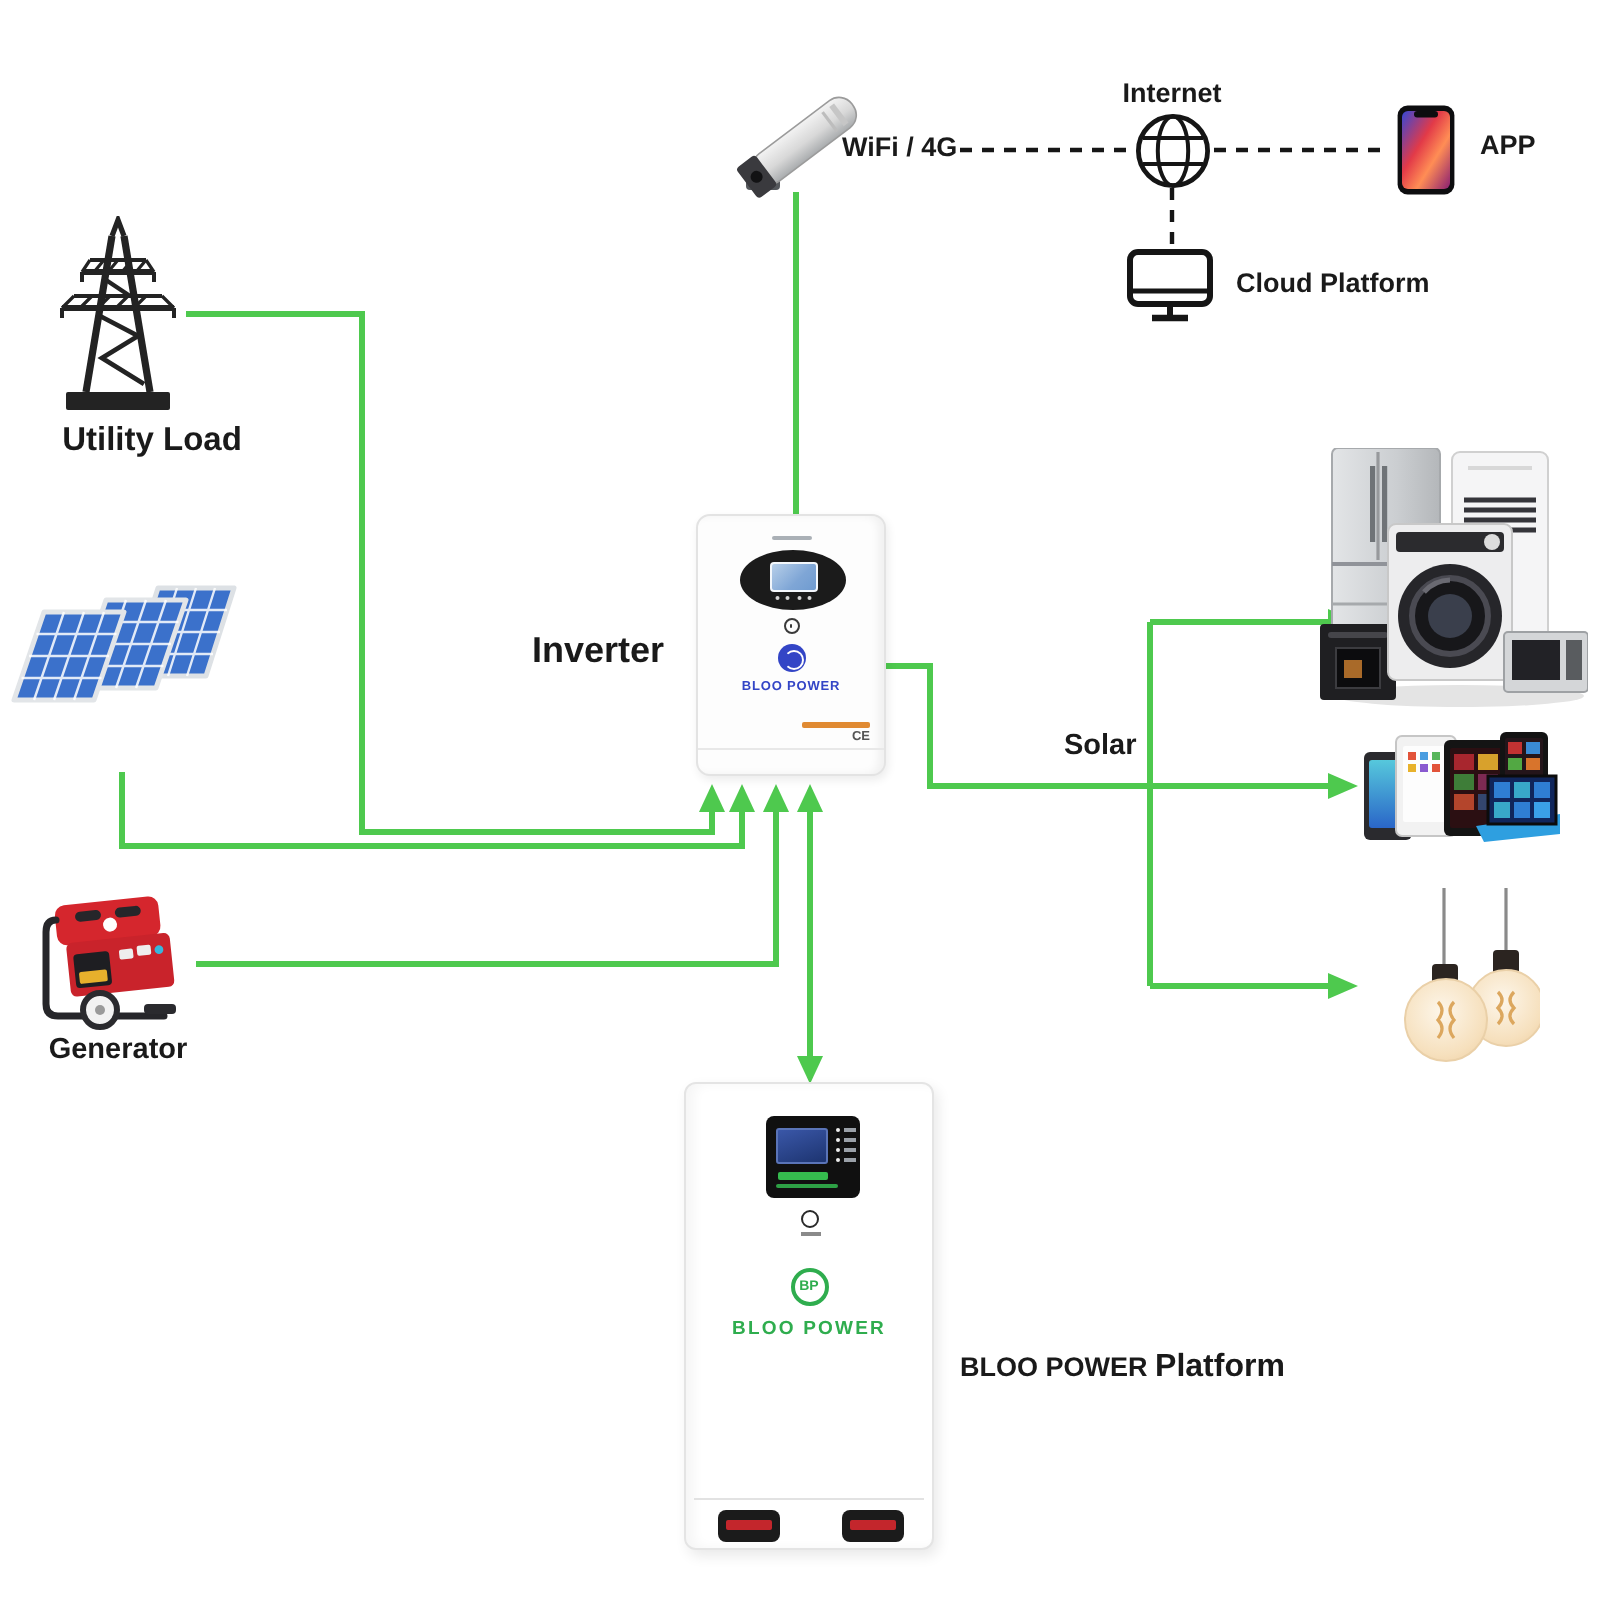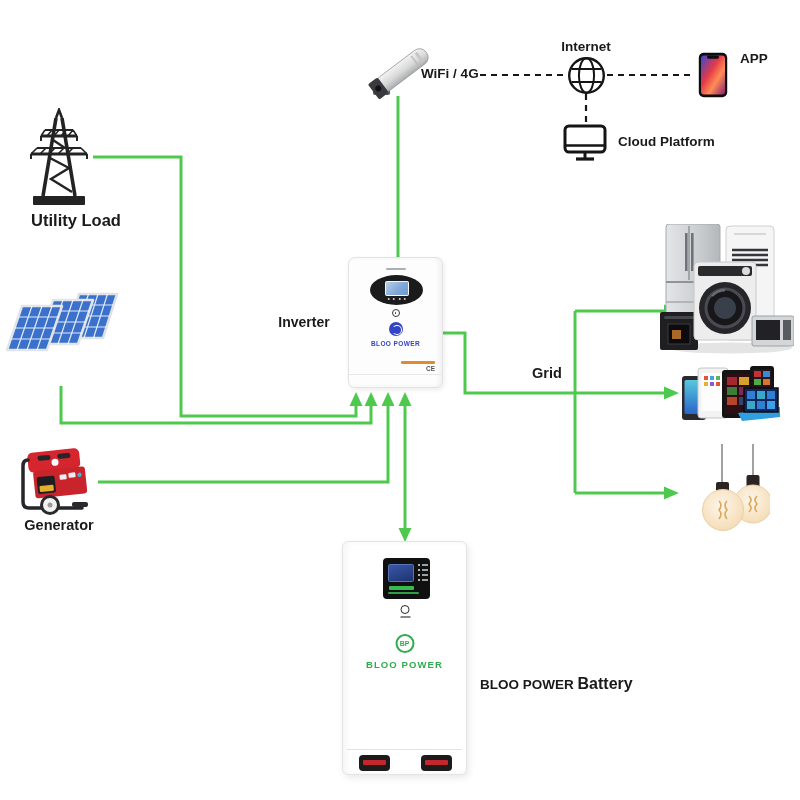--- a/index.html
+++ b/index.html
@@ -164,21 +164,21 @@
     <circle cx="20.5" cy="20.5" r="17.3" fill="#fff" stroke="#151515" stroke-width="2.4"></circle>
     <ellipse cx="20.5" cy="20.5" rx="7.6" ry="17.3" fill="none" stroke="#151515" stroke-width="2"></ellipse>
     <path d="M5.5 14 H35.5 M5.5 27 H35.5" stroke="#151515" stroke-width="2" fill="none"></path>
   </svg>
 
   <svg class="abs" style="left:698px;top:52px" width="30" height="46" viewBox="0 0 30 46">
     <rect x="0.8" y="0.8" width="28.4" height="44.4" rx="5" fill="#0d0d0f"></rect>
     <rect x="3" y="3.5" width="24" height="39" rx="3" fill="url(#phoneGrad)"></rect>
     <rect x="9" y="3.5" width="12" height="3.2" rx="1.6" fill="#0d0d0f"></rect>
   </svg>
-  <div class="lbl" style="left:740px;top:51px">APP</div>
+  <div class="lbl" style="left:740px;top:65px">APP</div>
 
   <svg class="abs" style="left:562px;top:124px" width="46" height="40" viewBox="0 0 46 40">
     <rect x="3" y="2" width="40" height="26" rx="4" fill="#fff" stroke="#151515" stroke-width="3"></rect>
     <path d="M3 21.5 H43" stroke="#151515" stroke-width="2.6"></path>
     <path d="M23 28 V34" stroke="#151515" stroke-width="3"></path>
     <path d="M14 35 H32" stroke="#151515" stroke-width="3.2"></path>
   </svg>
   <div class="lbl" style="left:618px;top:134px">Cloud Platform</div>
 
   <svg class="abs" style="left:28px;top:108px" width="62" height="100" viewBox="0 0 62 100">
@@ -225,41 +225,41 @@
       <rect x="49" y="30" width="7" height="5" rx="1" fill="#eee"></rect>
       <circle cx="60" cy="33" r="2.2" fill="#38b6dc"></circle>
     </g>
     <path d="M8 16 Q3 16 3 22 V58 Q3 64 9 64 H62" stroke="#26262a" stroke-width="3.5" fill="none" stroke-linecap="round"></path>
     <rect x="52" y="58" width="16" height="5" rx="2" fill="#2a2a2e"></rect>
     <circle cx="30" cy="61" r="8.5" fill="#f2f2f2" stroke="#2a2a2e" stroke-width="3"></circle>
     <circle cx="30" cy="61" r="2.5" fill="#9a9a9a"></circle>
   </svg>
   <div class="lbl mid center" style="left:14px;top:516px;width:90px">Generator</div>
 
-  <div class="lbl" style="left:266px;top:314px;width:76px;text-align:center;font-size:14px">Inverter</div>
+  <div class="lbl" style="left:266px;top:314px;width:76px;text-align:left;font-size:18px">Inverter</div>
   <div class="abs inverter">
     <div class="inv-microtext"></div>
     <div class="inv-oval">
       <div class="inv-screen"></div>
       <div class="inv-dots">
           <i></i>
           <i></i>
           <i></i>
           <i></i>
         </div>
     </div>
     <div class="inv-bt"></div>
     <div class="inv-logo"></div>
     <div class="inv-brand">BLOO POWER</div>
     <div class="inv-orange"></div>
     <div class="inv-ce">CE</div>
     <div class="inv-divider"></div>
   </div>
 
-  <div class="lbl mid" style="left:532px;top:364px">Grid</div>
+  <div class="lbl mid" style="left:532px;top:364px">Solar</div>
 
   <svg class="abs" style="left:660px;top:224px" width="134" height="130" viewBox="0 0 134 130">
     <ellipse cx="70" cy="124" rx="62" ry="5.5" fill="#e4e4e4"></ellipse>
     <rect x="66" y="2" width="48" height="114" rx="4" fill="#f5f5f6" stroke="#d0d0d0"></rect>
     <path d="M72 26 H108 M72 31 H108 M72 36 H108 M72 41 H108" stroke="#35353a" stroke-width="2.4"></path>
     <path d="M74 10 H106" stroke="#d8d8d8" stroke-width="2"></path>
     <rect x="6" y="0" width="54" height="104" rx="3" fill="url(#fridgeGrad)" stroke="#a6a9ac"></rect>
     <path d="M29 2 V56" stroke="#97999c" stroke-width="1.6"></path>
     <path d="M6 58 H60" stroke="#909399" stroke-width="2"></path>
     <rect x="25" y="9" width="2.6" height="38" fill="#6f7377"></rect>
@@ -362,16 +362,16 @@
     <div class="bat-logo">
       <span>BP</span>
     </div>
     <div class="bat-brand">BLOO POWER</div>
     <div class="bat-footline"></div>
     <div class="wheel w1"></div>
     <div class="wheel w2"></div>
   </div>
   <div class="lbl bat-label" style="left:480px;top:674px">
     <span class="prefix">BLOO POWER</span>
-    <span class="suffix">Battery</span>
+    <span class="suffix">Platform</span>
   </div>
 
 </div>
 
 </body></html>

